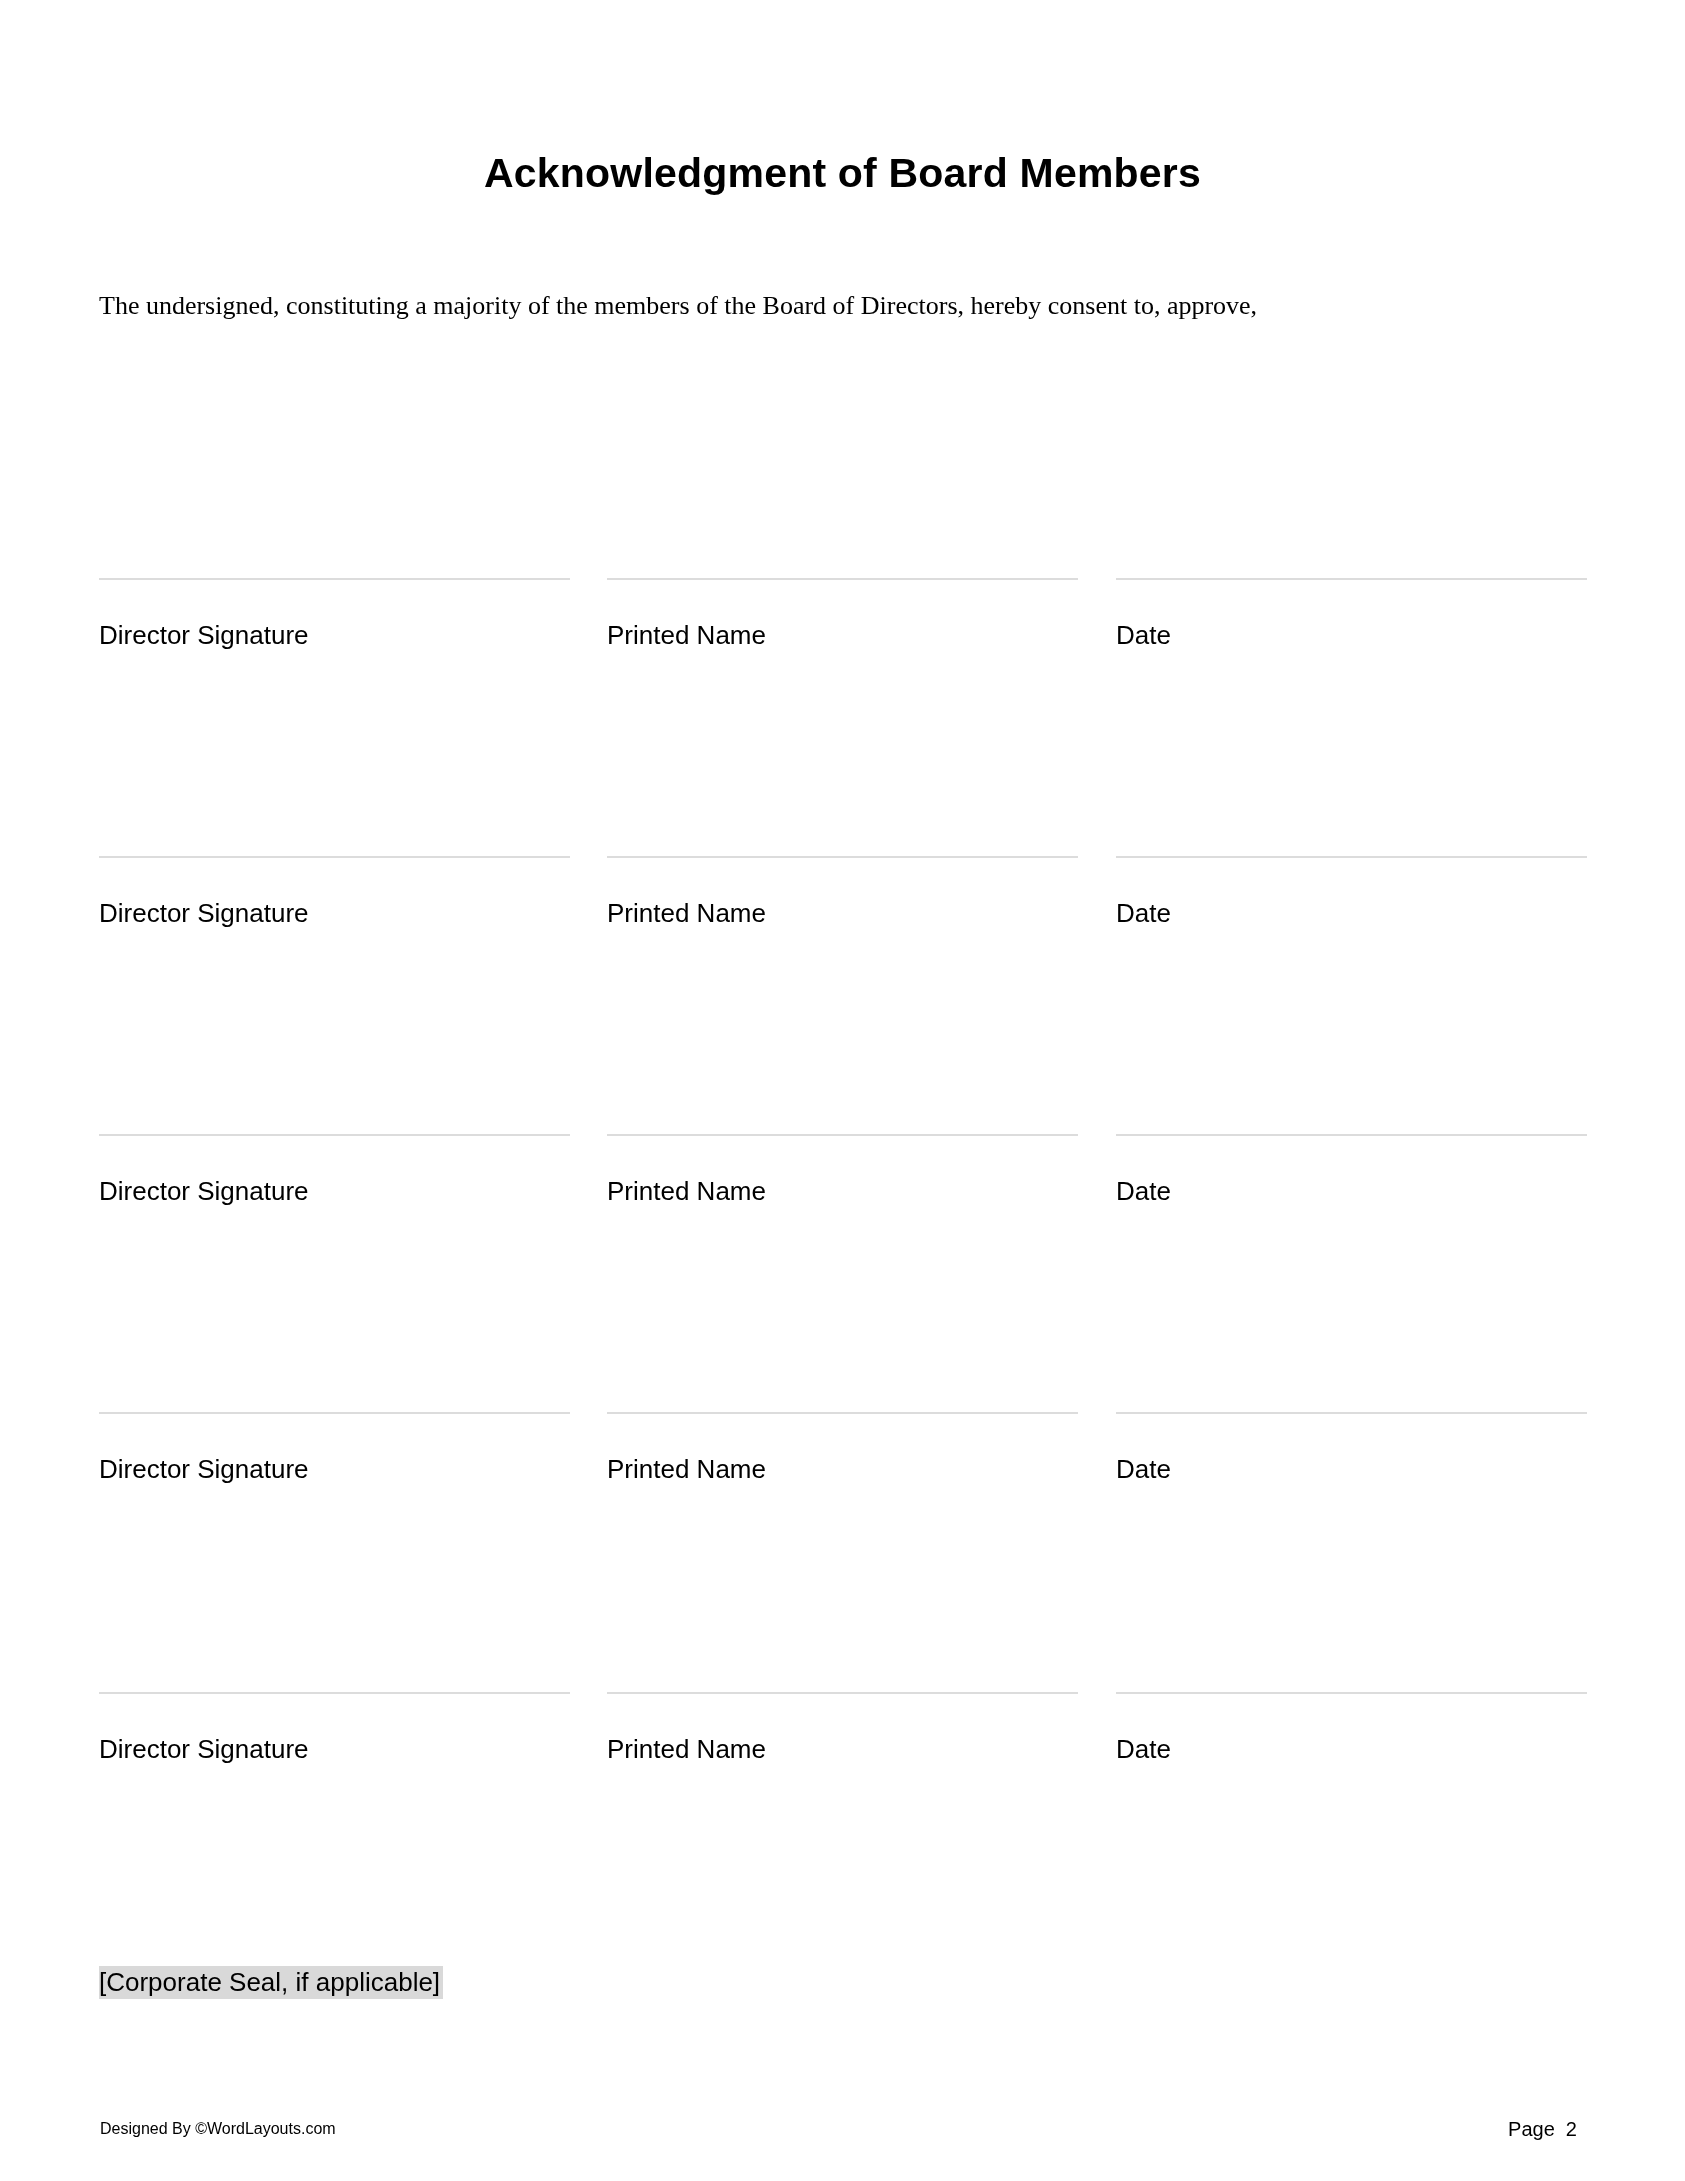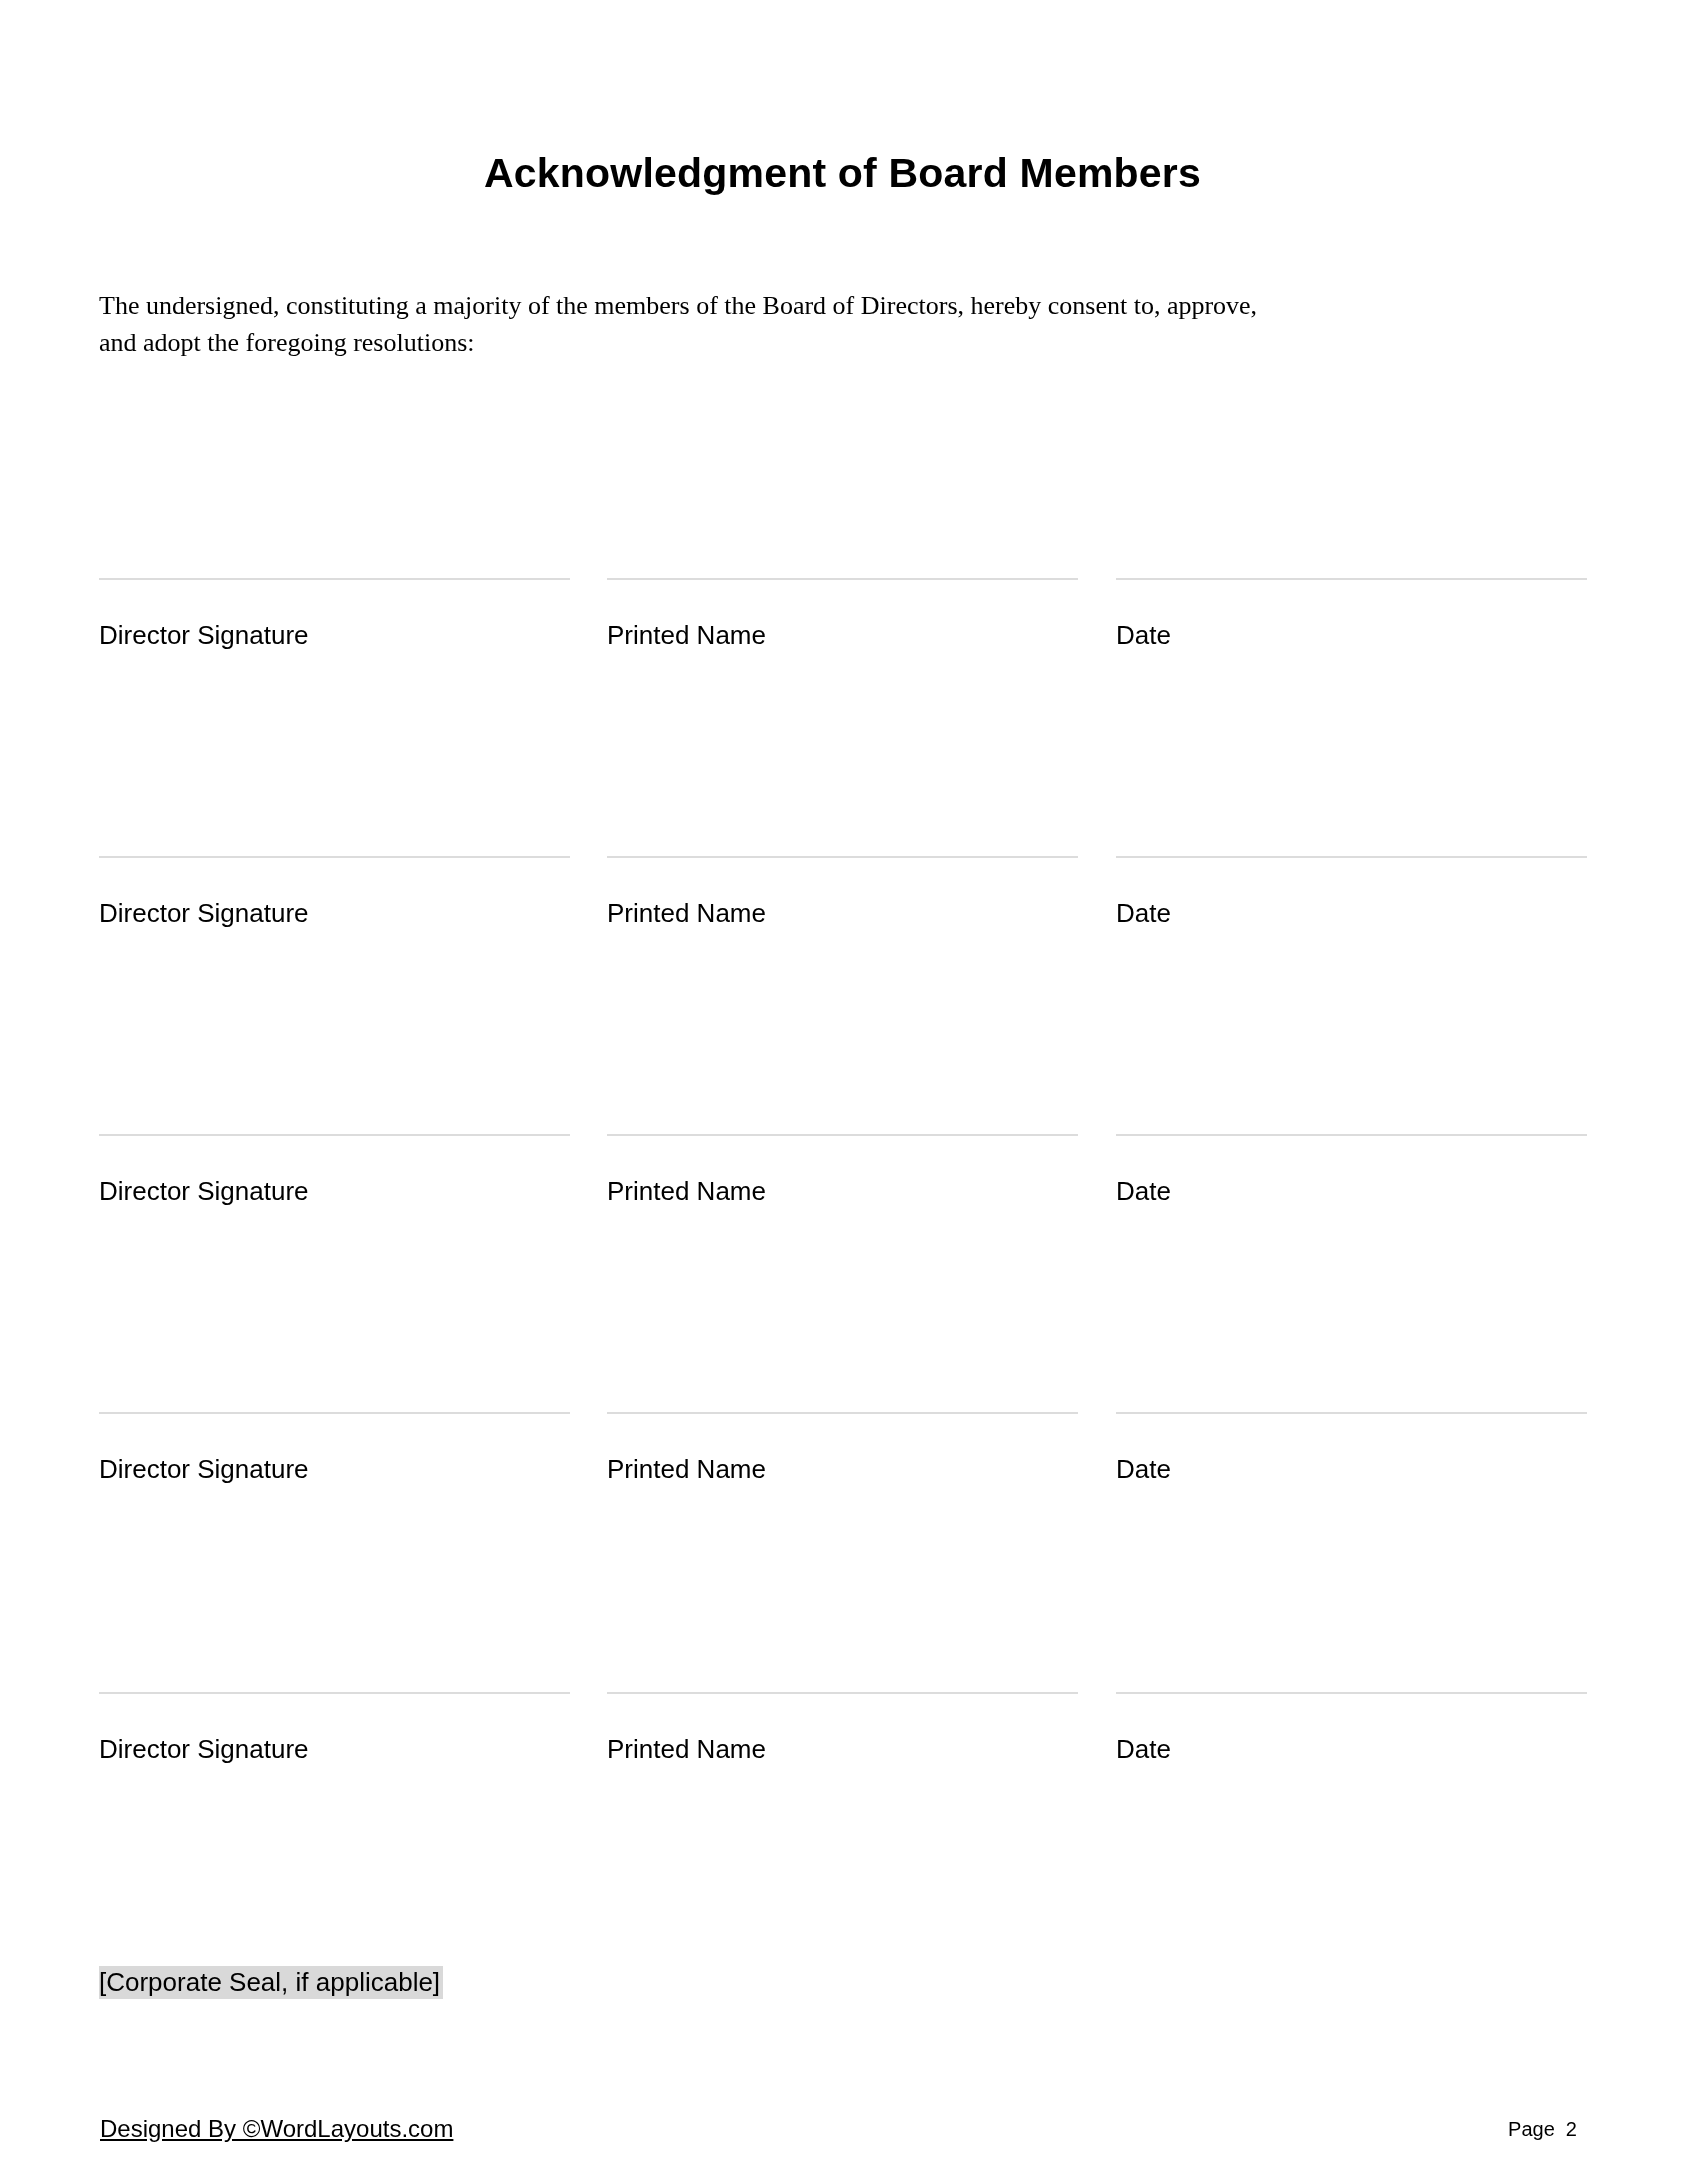--- a/index.html
+++ b/index.html
@@ -85,45 +85,43 @@
       background: #d9d9d9;
       font-size: 26px;
       line-height: 33px;
       white-space: nowrap;
     }
 
     .footer-left {
       position: absolute;
       left: 100px;
       top: 2117px;
-      font-size: 24px;
+      font-size: 16px;
       line-height: 24.6px;
       white-space: nowrap;
-      text-decoration: underline;
     }
     .footer-right {
       position: absolute;
       right: 108px;
       top: 2117px;
       font-size: 20px;
       line-height: 24.6px;
       white-space: pre;
       text-align: center;
     }
   </style>
 </head>
 <body>
 
 <div class="page">
 
   <h1 class="title">Acknowledgment of Board Members</h1>
 
   <p class="intro">
     <span class="line">The undersigned, constituting a majority of the members of the Board of Directors, hereby consent to, approve,</span>
-    <span class="line">and adopt the foregoing resolutions:</span>
   </p>
 
   <div class="sig-row" style="top:578px;">
     <div class="sig-cell" style="left:0;">
       <div class="sig-line"></div>
       <div class="sig-label">Director Signature</div>
     </div>
     <div class="sig-cell" style="left:508px;">
       <div class="sig-line"></div>
       <div class="sig-label">Printed Name</div>

